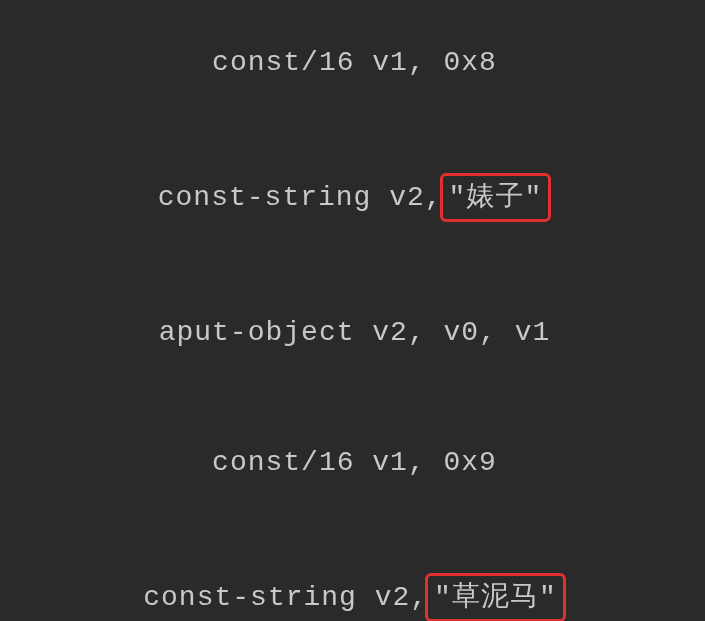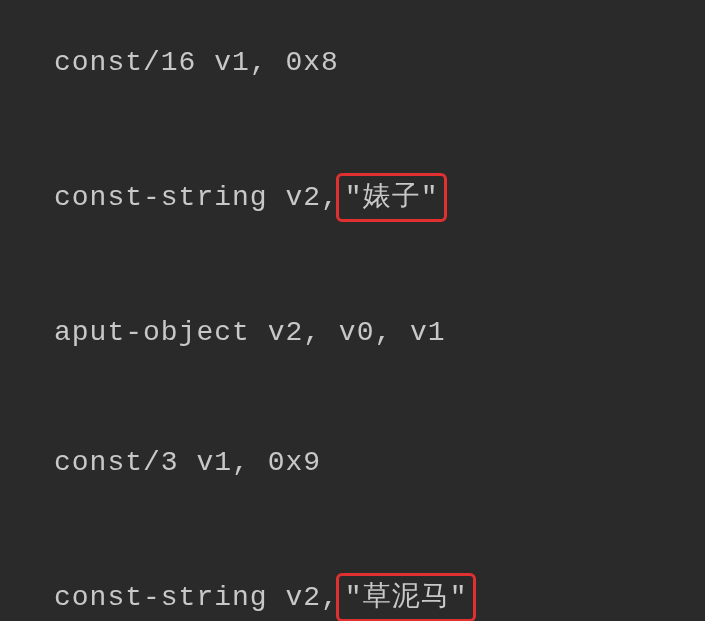--- a/index.html
+++ b/index.html
@@ -1,18 +1,19 @@
 <!DOCTYPE html>
 <html><head>
   <meta charset="utf-8">
   <style>
     * {
       margin: 1px;
       padding: 0;
       box-sizing: border-box;
+      text-align: center;
     }
     body {
       background-color: #2a2a2a;
       width: 705px;
       height: 621px;
       padding: 40px 50px;
       font-family: 'Courier New', monospace;
       color: #c8c8c8;
       font-size: 28px;
       line-height: 1.4;
@@ -46,18 +47,18 @@
 
 <div class="code-line">
   <span class="text-segment">const-string v2,</span><span class="highlighted"> "婊子" </span>
 </div>
 
 <div class="code-line">
   <span class="text-segment">aput-object v2, v0, v1</span>
 </div>
 
 <div class="code-line">
-  <span class="text-segment">const/3 v1, 0x9</span>
+  <span class="text-segment">const/16 v1, 0x9</span>
 </div>
 
 <div class="code-line">
   <span class="text-segment">const-string v2,</span><span class="highlighted"> "草泥马" </span>
 </div>
 
 </body></html>

